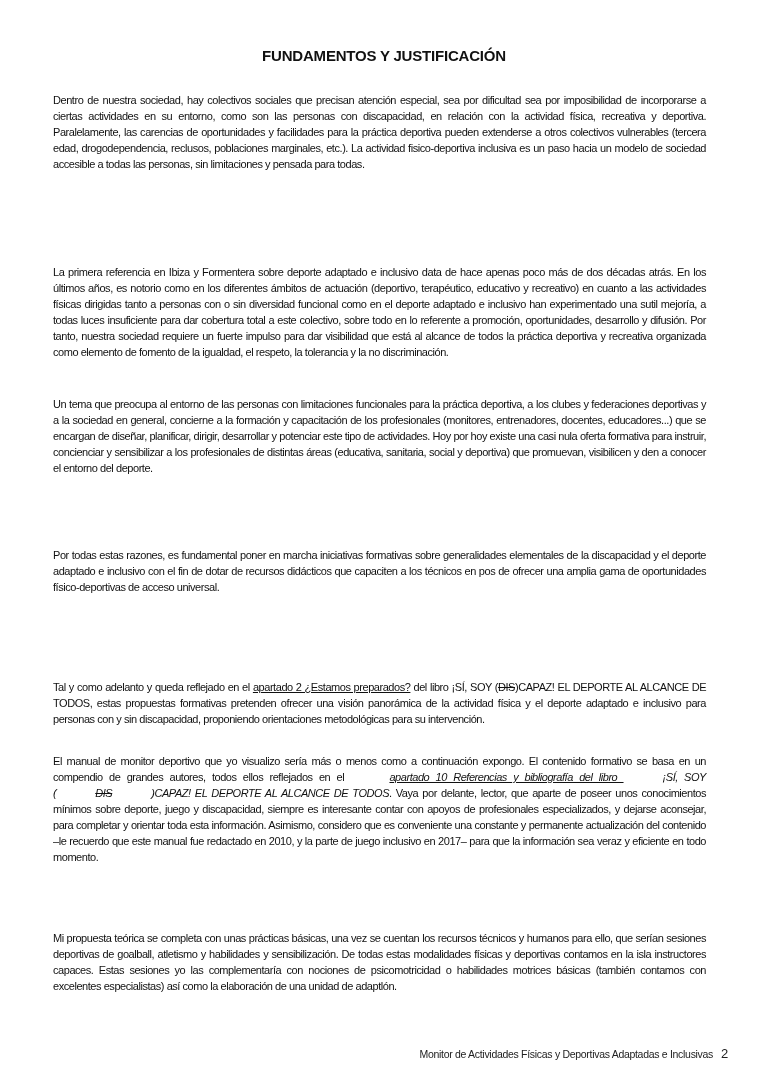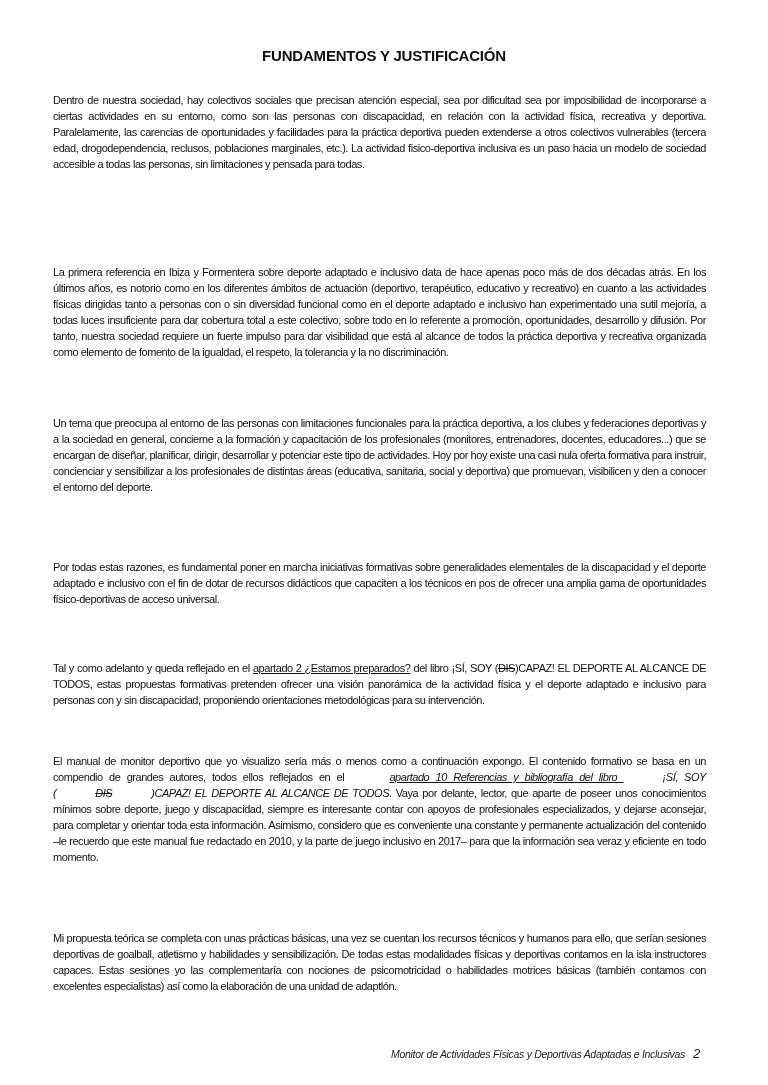--- a/index.html
+++ b/index.html
@@ -15,28 +15,28 @@
   .para {
     position: absolute; left: 53px; width: 653px;
     font-size: 11px; line-height: 16px; text-align: justify;
     letter-spacing: -0.45px; word-spacing: 0px;
   }
   .para .u { text-decoration: underline; }
   .para .s { text-decoration: line-through; }
   .para .i { font-style: italic; margin-left: 39px; }
   #p1 { top: 81px; }
   #p2 { top: 224px; margin-top: 40px; }
-  #p3 { top: 404px; }
-  #p4 { top: 548px; }
-  #p5 { top: 649px; }
+  #p3 { top: 385px; }
+  #p4 { top: 536px; }
+  #p5 { top: 668px; }
   #p6 { top: 742px; }
   #p7 { top: 914px; margin-top: 16px; }
   .footer {
-    position: absolute; top: 1046px; right: 68px;
-    font-size: 10.5px; letter-spacing: -0.3px; color: #222; font-style: italic;
+    position: absolute; top: 1046px; right: 40px;
+    font-size: 10.5px; letter-spacing: -0.3px; color: #222;
   }
   .footer .num { font-size: 13px; margin-left: 8px; }
 </style>
 </head>
 <body>
 
 <div class="page">
   <div class="title">FUNDAMENTOS Y JUSTIFICACIÓN</div>
 
   <p class="para" id="p1">Dentro de nuestra sociedad, hay colectivos sociales que precisan atención especial, sea por dificultad sea por imposibilidad de incorporarse a ciertas actividades en su entorno, como son las personas con discapacidad, en relación con la actividad física, recreativa y deportiva. Paralelamente, las carencias de oportunidades y facilidades para la práctica deportiva pueden extenderse a otros colectivos vulnerables (tercera edad, drogodependencia, reclusos, poblaciones marginales, etc.). La actividad fisico-deportiva inclusiva es un paso hacia un modelo de sociedad accesible a todas las personas, sin limitaciones y pensada para todas.</p>

